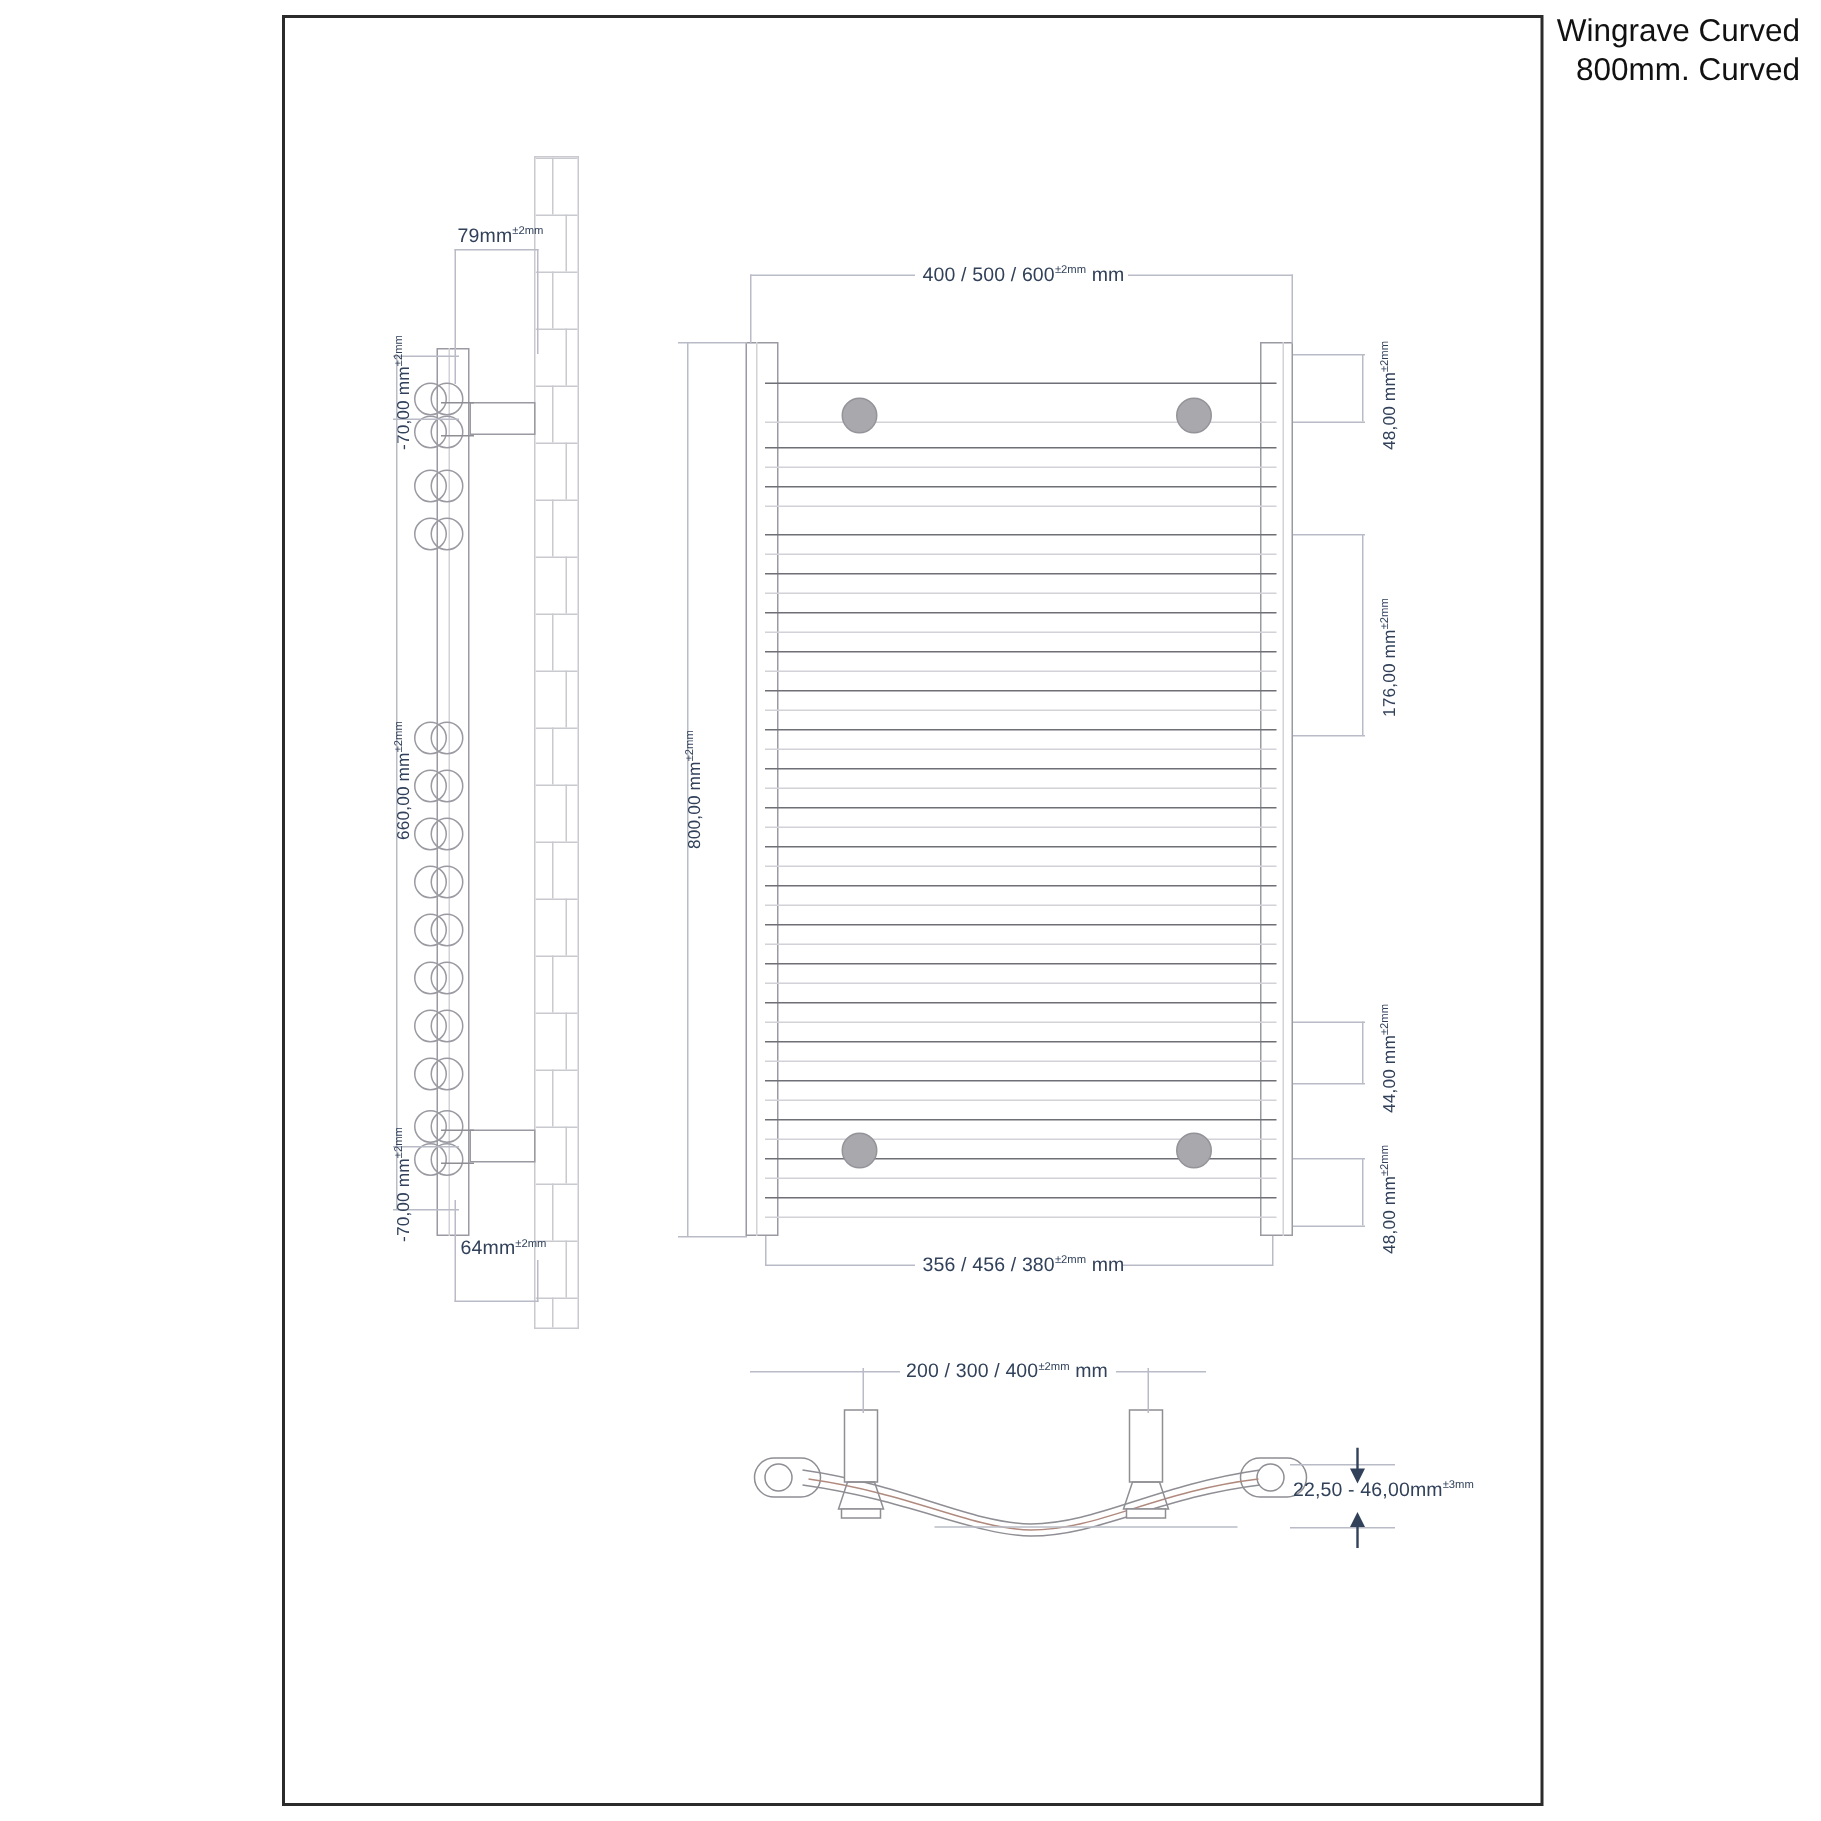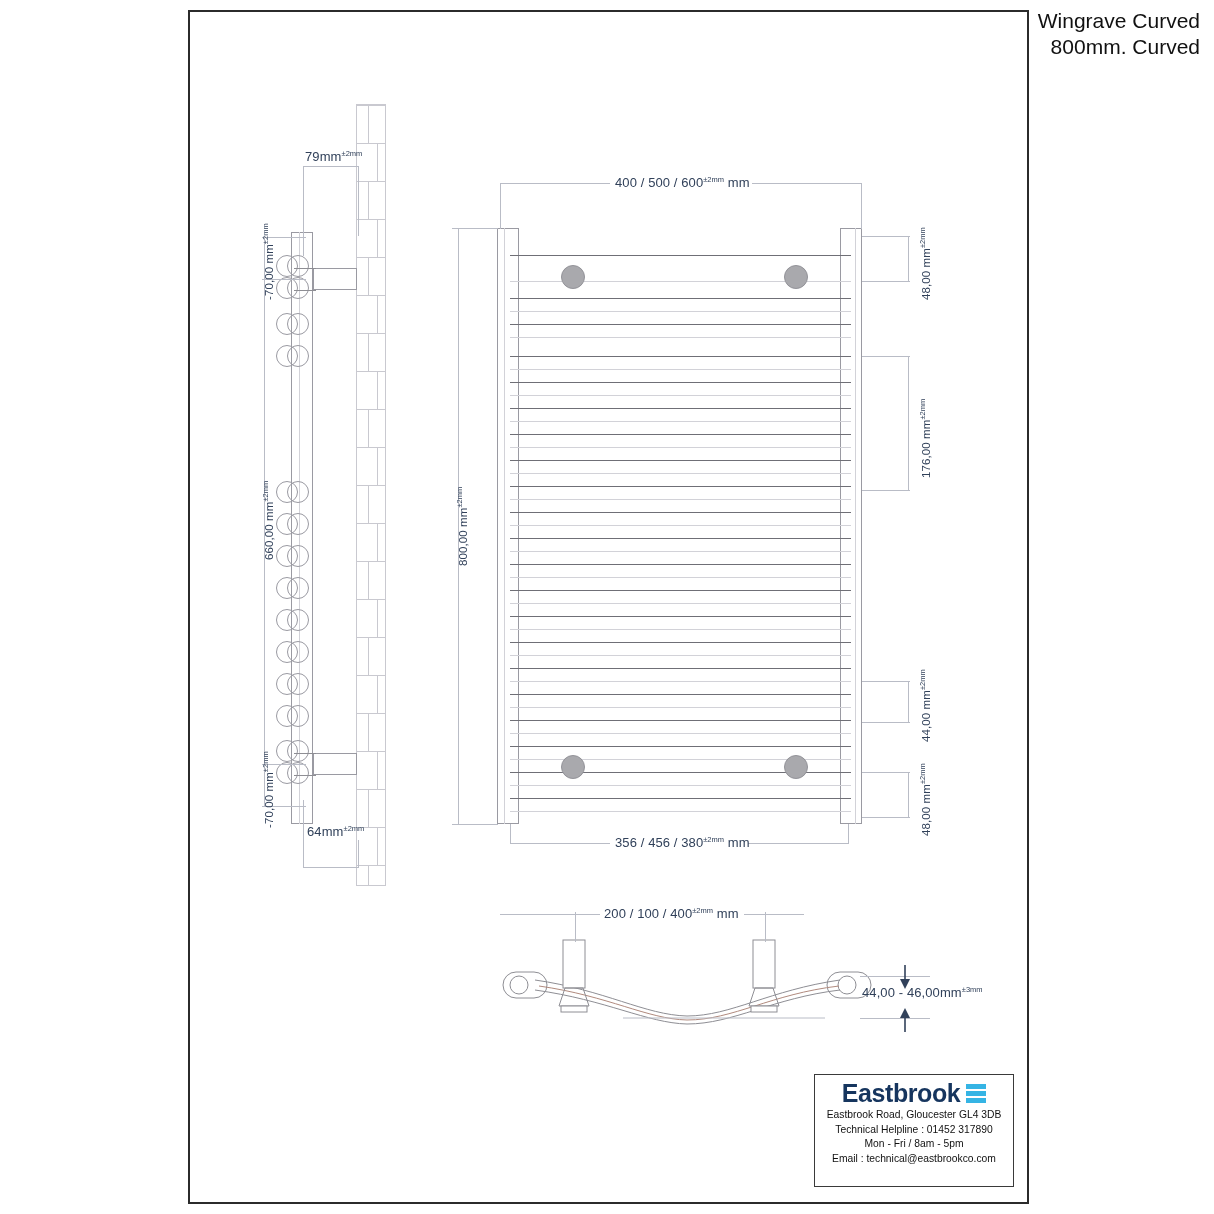--- a/index.html
+++ b/index.html
@@ -372,46 +372,32 @@
         <rect x="256" y="76" width="26" height="6"></rect>
       </g>
     </svg>
 
     <div class="ln ln-v ln-dim" style="left:575px; top:912px; height:30px;"></div>
     <div class="ln ln-v ln-dim" style="left:765px; top:912px; height:30px;"></div>
 
     <div class="ln ln-h ln-dim" style="left:500px; top:914px; width:100px;"></div>
     <div class="ln ln-h ln-dim" style="left:744px; top:914px; width:60px;"></div>
     <div class="dim-txt big" style="left:604px; top:906px;">
-      <span>200 / 100 / 400</span><span class="tol">±2mm</span> <span>mm</span>
+      <span>200 / 300 / 400</span><span class="tol">±2mm</span> <span>mm</span>
     </div>
 
     <div class="ln ln-h ln-dim" style="left:860px; top:976px; width:70px;"></div>
     <div class="ln ln-h ln-dim" style="left:860px; top:1018px; width:70px;"></div>
     <svg width="20" height="60" style="position:absolute; left:895px; top:965px;">
       <line x1="10" y1="0" x2="10" y2="20" stroke="#31415a" stroke-width="1.6"></line>
       <polygon points="5,14 15,14 10,24" fill="#31415a"></polygon>
     </svg>
     <svg width="20" height="60" style="position:absolute; left:895px; top:1000px;">
       <line x1="10" y1="12" x2="10" y2="32" stroke="#31415a" stroke-width="1.6"></line>
       <polygon points="5,18 15,18 10,8" fill="#31415a"></polygon>
     </svg>
     <div class="dim-txt big" style="left:862px; top:985px;">
-      <span>44,00 - 46,00</span><span>mm</span><span class="tol">±3mm</span>
+      <span>22,50 - 46,00</span><span>mm</span><span class="tol">±3mm</span>
     </div>
   </div>
 
-  <div id="logo-block">
-    <div id="logo-row">
-      <div id="logo-word">Eastbrook</div>
-      <div id="logo-mark">
-          <i></i>
-          <i></i>
-          <i></i>
-        </div>
-    </div>
-    <span class="addr">Eastbrook Road, Gloucester GL4 3DB</span>
-    <span class="addr">Technical Helpline : 01452 317890</span>
-    <span class="addr">Mon - Fri / 8am - 5pm</span>
-    <span class="addr">Email : technical@eastbrookco.com</span>
-  </div>
 
 </div>
 
 </body></html>

